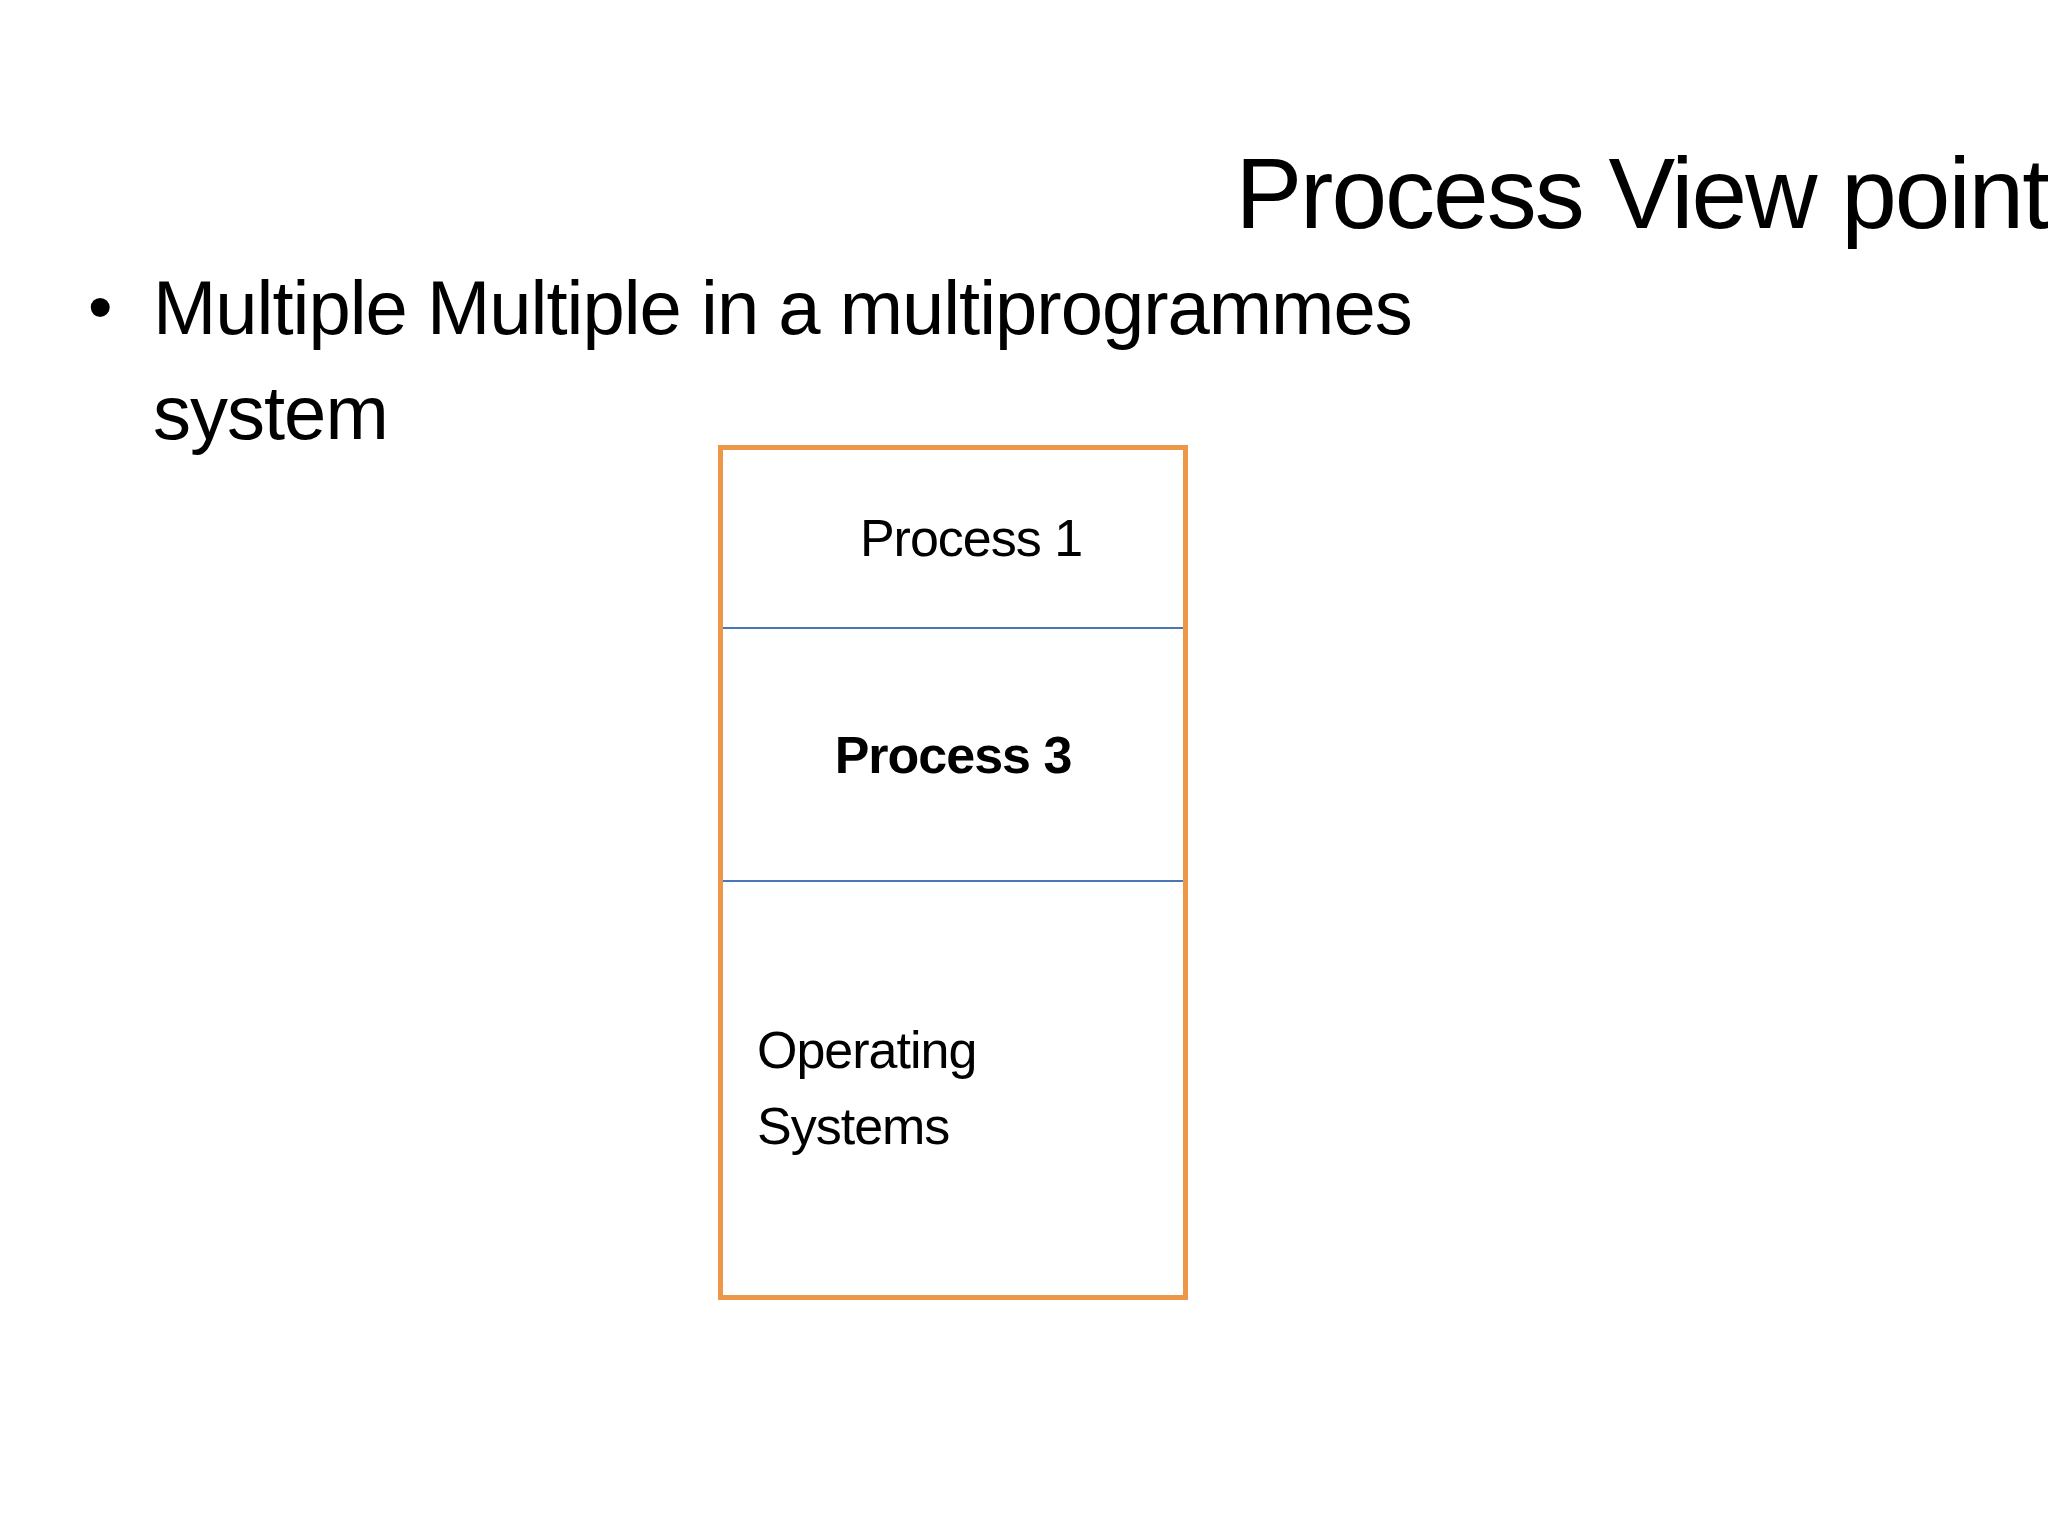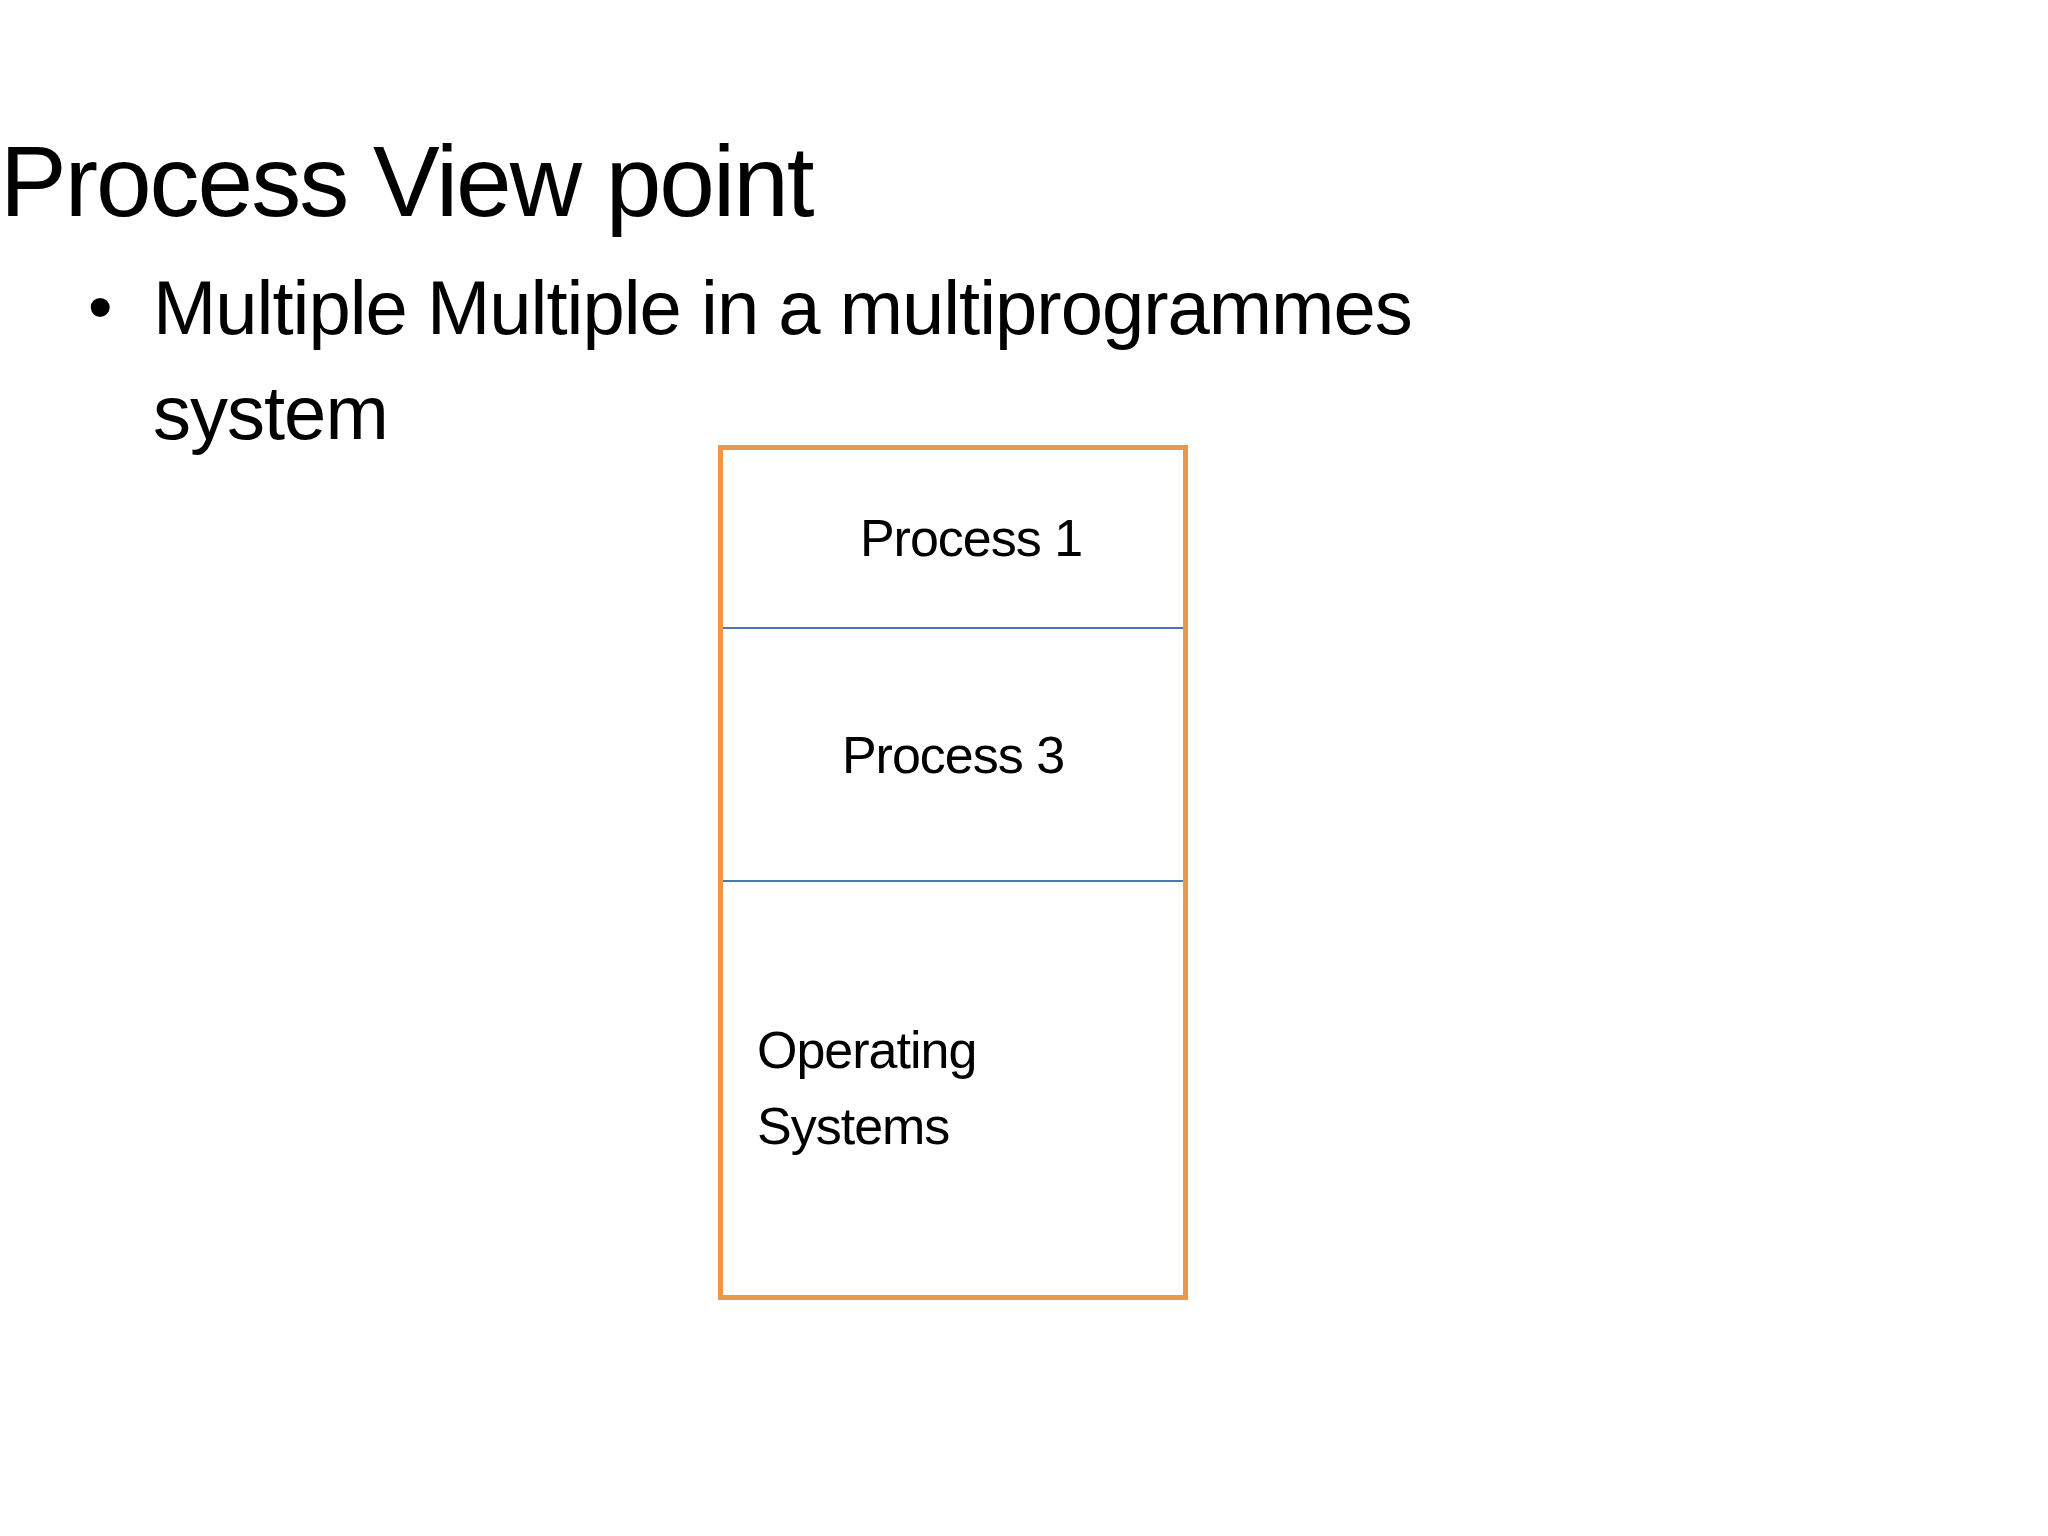--- a/index.html
+++ b/index.html
@@ -17,24 +17,24 @@
   }
 
   .slide {
     position: absolute;
     inset: 0;
     background: #ffffff;
   }
 
   .slide-title {
     position: absolute;
-    top: 116px;
+    top: 128px;
     left: 0;
     width: 100%;
-    text-align: left;
+    text-align: right;
     font-size: 100px;
     line-height: 1.3;
     font-weight: normal;
     letter-spacing: -2px;
     color: #000000;
     white-space: nowrap;
   }
 
   .bullet-item {
     position: absolute;
@@ -76,21 +76,21 @@
     align-items: center;
     justify-content: center;
     box-sizing: border-box;
     min-height: 0;
   }
   .mem-section.divided {
     border-top: 2px solid #4A78B6;
   }
   .sec-1 { flex: 147 0 0; margin-left: 36px; }
   .sec-2 { flex: 158 0 0; }
-  .sec-3 { flex: 208 0 0; }
+  .sec-3 { flex: 208 0 0; font-weight: bold; }
   .sec-4 {
     flex: 342 0 0;
     justify-content: flex-start;
     padding-left: 34px;
   }
 
   .section-label {
     font-size: 52px;
     line-height: 1.2;
     letter-spacing: -1px;

